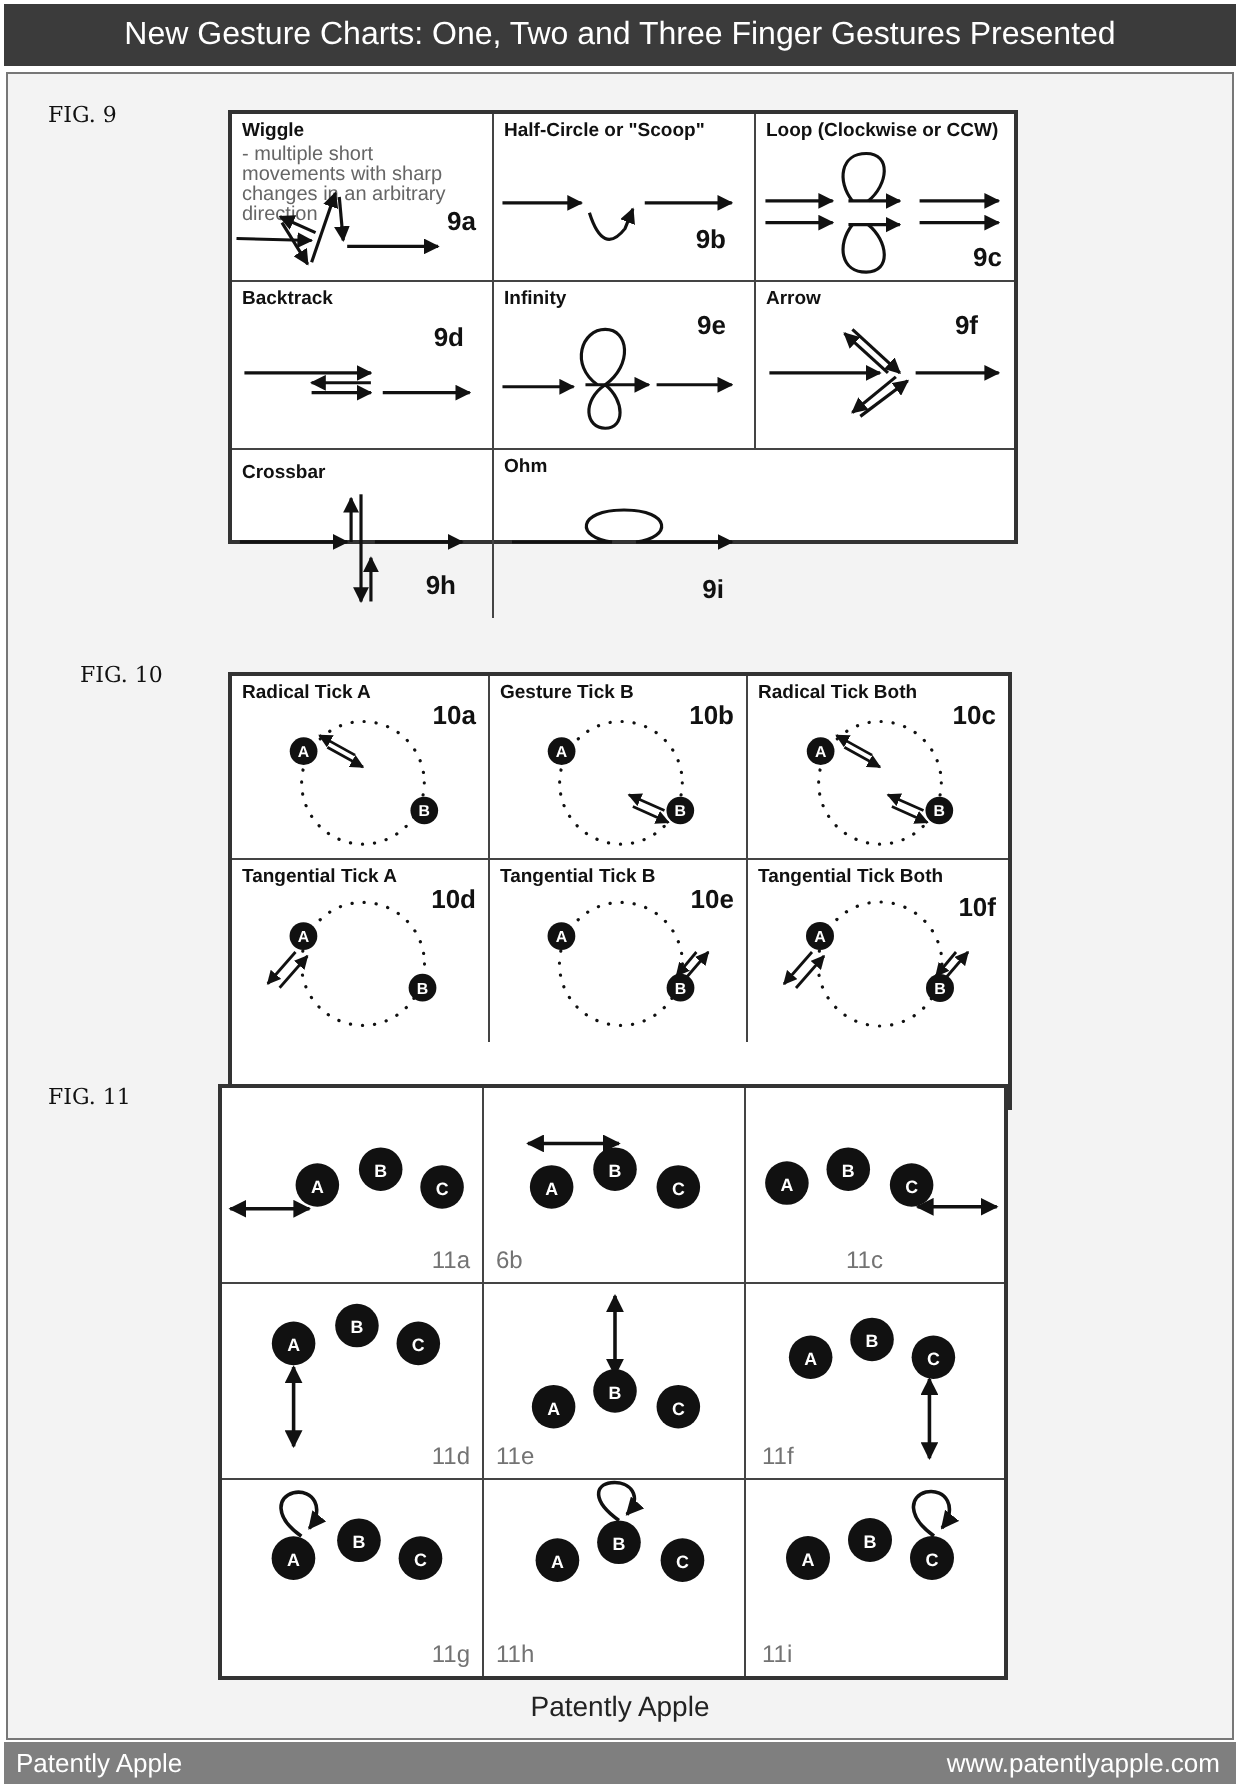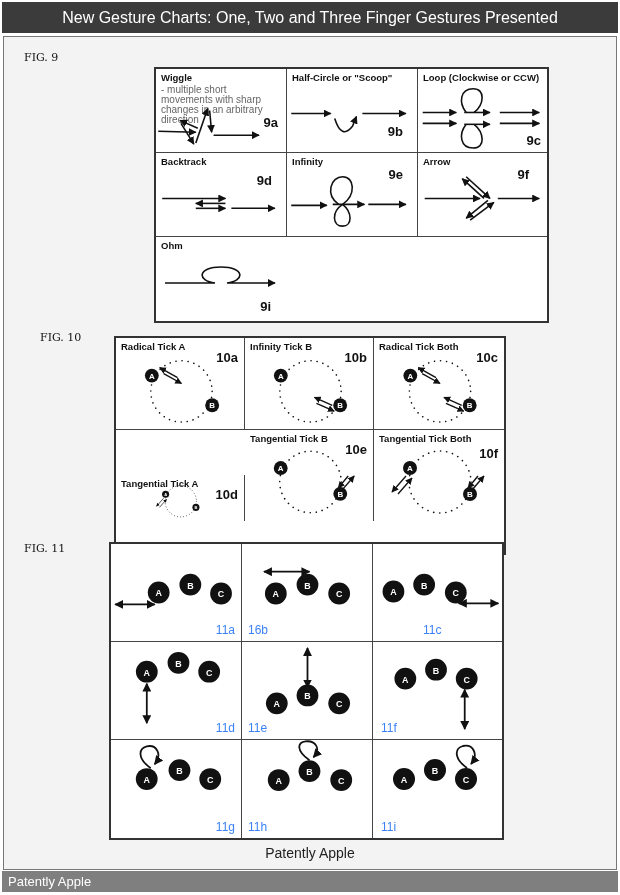--- a/index.html
+++ b/index.html
@@ -6,21 +6,21 @@
   body{width:620px;height:895px;background:#ffffff;position:relative;overflow:hidden;font-family:"Liberation Sans",sans-serif;}
   .titlebar{position:absolute;left:2px;top:2px;width:616px;height:31px;background:#3b3b3b;color:#fff;font-size:16px;text-align:center;line-height:31px;}
   .panel{position:absolute;left:3px;top:36px;width:612px;height:832px;background:#f3f3f3;border:1px solid #777;}
   .fig-label{position:absolute;font-family:"DejaVu Serif",serif;font-size:11px;color:#111;}
   .grid{position:absolute;background:#fff;border:2px solid #333;box-sizing:border-box;display:grid;}
   .cell{position:relative;border-right:1.5px solid #444;border-bottom:1.5px solid #444;overflow:hidden;}
   .cell svg{position:absolute;left:0;top:0;width:100%;height:100%;}
   .ctitle{position:absolute;left:5px;top:3px;font-size:9.5px;font-weight:bold;color:#111;white-space:nowrap;}
   .csub{position:absolute;left:5px;top:16px;font-size:10px;color:#666;width:120px;line-height:10px;}
   .ccode{position:absolute;font-size:13px;font-weight:bold;color:#111;}
-  .ccode11{position:absolute;font-size:12px;color:#3b82f6;}
+  .ccode11{position:absolute;font-size:12px;color:#737373;}
   .caption{position:absolute;left:0;width:612px;top:808px;text-align:center;font-size:14px;color:#222;}
   .footer{position:absolute;left:2px;top:871px;width:616px;height:21px;background:#7f7f7f;color:#fff;font-size:13px;line-height:21px;}
   .footer .l{position:absolute;left:6px;}
   .footer .r{position:absolute;right:8px;}
 </style>
 </head>
 <body>
 
 <svg width="0" height="0" style="position:absolute">
   <defs>
@@ -28,21 +28,21 @@
       <path d="M0,0 L10,5 L0,10 z" fill="#111"></path>
     </marker>
   </defs>
 </svg>
 
 <div class="titlebar">New Gesture Charts:  One, Two and Three Finger Gestures Presented</div>
 
 <div class="panel">
 
   <div class="fig-label" style="left:20px;top:14px;">FIG. 9</div>
-  <div class="grid" style="left:110px;top:30px;width:395px;height:256px;grid-template-columns:131px 131px 129px;grid-template-rows:84px 84px 84px;margin-left:40px;">
+  <div class="grid" style="left:110px;top:18px;width:395px;height:217px;grid-template-columns:131px 131px 129px;grid-template-rows:84px 84px 84px;">
 
     <div class="cell">
       <div class="ctitle"><span>Wiggle</span></div>
       <div class="csub"> - multiple short movements with sharp changes in an arbitrary direction</div>
       <div class="ccode" style="right:8px;top:46px;">9a</div>
       <svg viewBox="0 0 131 84">
         <g stroke="#111" stroke-width="1.6" fill="none">
           <line x1="2" y1="63" x2="40" y2="64" marker-end="url(#ah)"></line>
           <line x1="42" y1="60" x2="24" y2="52" marker-end="url(#ah)"></line>
           <line x1="25" y1="55" x2="38" y2="76" marker-end="url(#ah)"></line>
@@ -117,20 +117,33 @@
           <line x1="66" y1="46" x2="44" y2="26" marker-end="url(#ah)"></line>
           <line x1="48" y1="24" x2="72" y2="46" marker-end="url(#ah)"></line>
           <line x1="70" y1="48" x2="48" y2="66" marker-end="url(#ah)"></line>
           <line x1="52" y1="68" x2="76" y2="50" marker-end="url(#ah)"></line>
           <line x1="80" y1="46" x2="122" y2="46" marker-end="url(#ah)"></line>
         </g>
       </svg>
     </div>
 
 
+    <div class="cell" style="border-bottom:none;">
+      <div class="ctitle" style="top:6px;">Crossbar</div>
+      <div class="ccode" style="right:18px;top:60px;">9h</div>
+      <svg viewBox="0 0 131 84">
+        <g stroke="#111" stroke-width="1.6" fill="none">
+          <line x1="4" y1="46" x2="58" y2="46" marker-end="url(#ah)"></line>
+          <line x1="60" y1="46" x2="60" y2="24" marker-end="url(#ah)"></line>
+          <line x1="65" y1="22" x2="65" y2="76" marker-end="url(#ah)"></line>
+          <line x1="70" y1="76" x2="70" y2="54" marker-end="url(#ah)"></line>
+          <line x1="72" y1="46" x2="116" y2="46" marker-end="url(#ah)"></line>
+        </g>
+      </svg>
+    </div>
 
     <div class="cell" style="border-right:none;border-bottom:none;">
       <div class="ctitle">Ohm</div>
       <div class="ccode" style="right:16px;top:62px;">9i</div>
       <svg viewBox="0 0 129 84">
         <g stroke="#111" stroke-width="1.6" fill="none">
           <path d="M8,46 L58,46 C40,44 40,30 64,30 C88,30 88,44 70,46 L118,46" marker-end="url(#ah)"></path>
         </g>
       </svg>
     </div>
@@ -149,21 +162,21 @@
           <line x1="62" y1="40" x2="44" y2="30" marker-end="url(#ah)"></line>
         </g>
         <circle cx="36" cy="38" r="7" fill="#111"></circle>
           <text x="36" y="41" font-size="8" font-weight="bold" fill="#fff" text-anchor="middle" font-family="Liberation Sans, sans-serif">A</text>
         <circle cx="97" cy="68" r="7" fill="#111"></circle>
           <text x="97" y="71" font-size="8" font-weight="bold" fill="#fff" text-anchor="middle" font-family="Liberation Sans, sans-serif">B</text>
       </svg>
     </div>
 
     <div class="cell">
-      <div class="ctitle">Infinity Tick B</div>
+      <div class="ctitle">Gesture Tick B</div>
       <div class="ccode" style="right:6px;top:12px;">10b</div>
       <svg viewBox="0 0 129 92">
         <circle cx="66" cy="54" r="31" stroke="#111" stroke-width="1.6" stroke-dasharray="0.1 6" stroke-linecap="round" fill="none"></circle>
         <g stroke="#111" stroke-width="1.4" fill="none">
           <line x1="88" y1="68" x2="70" y2="60" marker-end="url(#ah)"></line>
           <line x1="72" y1="66" x2="90" y2="74" marker-end="url(#ah)"></line>
         </g>
         <circle cx="36" cy="38" r="7" fill="#111"></circle>
           <text x="36" y="41" font-size="8" font-weight="bold" fill="#fff" text-anchor="middle" font-family="Liberation Sans, sans-serif">A</text>
         <circle cx="96" cy="68" r="7" fill="#111"></circle>
@@ -182,21 +195,21 @@
           <line x1="88" y1="68" x2="70" y2="60" marker-end="url(#ah)"></line>
           <line x1="72" y1="66" x2="90" y2="74" marker-end="url(#ah)"></line>
         </g>
         <circle cx="36" cy="38" r="7" fill="#111"></circle>
           <text x="36" y="41" font-size="8" font-weight="bold" fill="#fff" text-anchor="middle" font-family="Liberation Sans, sans-serif">A</text>
         <circle cx="96" cy="68" r="7" fill="#111"></circle>
           <text x="96" y="71" font-size="8" font-weight="bold" fill="#fff" text-anchor="middle" font-family="Liberation Sans, sans-serif">B</text>
       </svg>
     </div>
 
-    <div class="cell" style="border-bottom:none;margin-top:45px;">
+    <div class="cell" style="border-bottom:none;">
       <div class="ctitle">Tangential Tick A</div>
       <div class="ccode" style="right:6px;top:12px;">10d</div>
       <svg viewBox="0 0 129 91">
         <circle cx="66" cy="52" r="31" stroke="#111" stroke-width="1.6" stroke-dasharray="0.1 6" stroke-linecap="round" fill="none"></circle>
         <g stroke="#111" stroke-width="1.4" fill="none">
           <line x1="32" y1="46" x2="18" y2="62" marker-end="url(#ah)"></line>
           <line x1="24" y1="64" x2="38" y2="48" marker-end="url(#ah)"></line>
         </g>
         <circle cx="36" cy="38" r="7" fill="#111"></circle>
           <text x="36" y="41" font-size="8" font-weight="bold" fill="#fff" text-anchor="middle" font-family="Liberation Sans, sans-serif">A</text>
@@ -250,21 +263,21 @@
         <circle cx="48" cy="49" r="11" fill="#111"></circle>
           <text x="48" y="53" font-size="9" font-weight="bold" fill="#fff" text-anchor="middle" font-family="Liberation Sans, sans-serif">A</text>
         <circle cx="80" cy="41" r="11" fill="#111"></circle>
           <text x="80" y="45" font-size="9" font-weight="bold" fill="#fff" text-anchor="middle" font-family="Liberation Sans, sans-serif">B</text>
         <circle cx="111" cy="50" r="11" fill="#111"></circle>
           <text x="111" y="54" font-size="9" font-weight="bold" fill="#fff" text-anchor="middle" font-family="Liberation Sans, sans-serif">C</text>
       </svg>
     </div>
 
     <div class="cell">
-      <div class="ccode11" style="left:6px;bottom:4px;">16b</div>
+      <div class="ccode11" style="left:6px;bottom:4px;">6b</div>
       <svg viewBox="0 0 131 98">
         <line x1="22" y1="28" x2="68" y2="28" stroke="#111" stroke-width="1.8" marker-start="url(#ah)" marker-end="url(#ah)"></line>
         <circle cx="34" cy="50" r="11" fill="#111"></circle>
           <text x="34" y="54" font-size="9" font-weight="bold" fill="#fff" text-anchor="middle" font-family="Liberation Sans, sans-serif">A</text>
         <circle cx="66" cy="41" r="11" fill="#111"></circle>
           <text x="66" y="45" font-size="9" font-weight="bold" fill="#fff" text-anchor="middle" font-family="Liberation Sans, sans-serif">B</text>
         <circle cx="98" cy="50" r="11" fill="#111"></circle>
           <text x="98" y="54" font-size="9" font-weight="bold" fill="#fff" text-anchor="middle" font-family="Liberation Sans, sans-serif">C</text>
       </svg>
     </div>
@@ -359,13 +372,14 @@
           <text x="93" y="43" font-size="9" font-weight="bold" fill="#fff" text-anchor="middle" font-family="Liberation Sans, sans-serif">C</text>
       </svg>
     </div>
   </div>
 
   <div class="caption">Patently Apple</div>
 </div>
 
 <div class="footer">
   <span class="l">Patently Apple</span>
+  <span class="r">www.patentlyapple.com</span>
 </div>
 
 </body></html>

